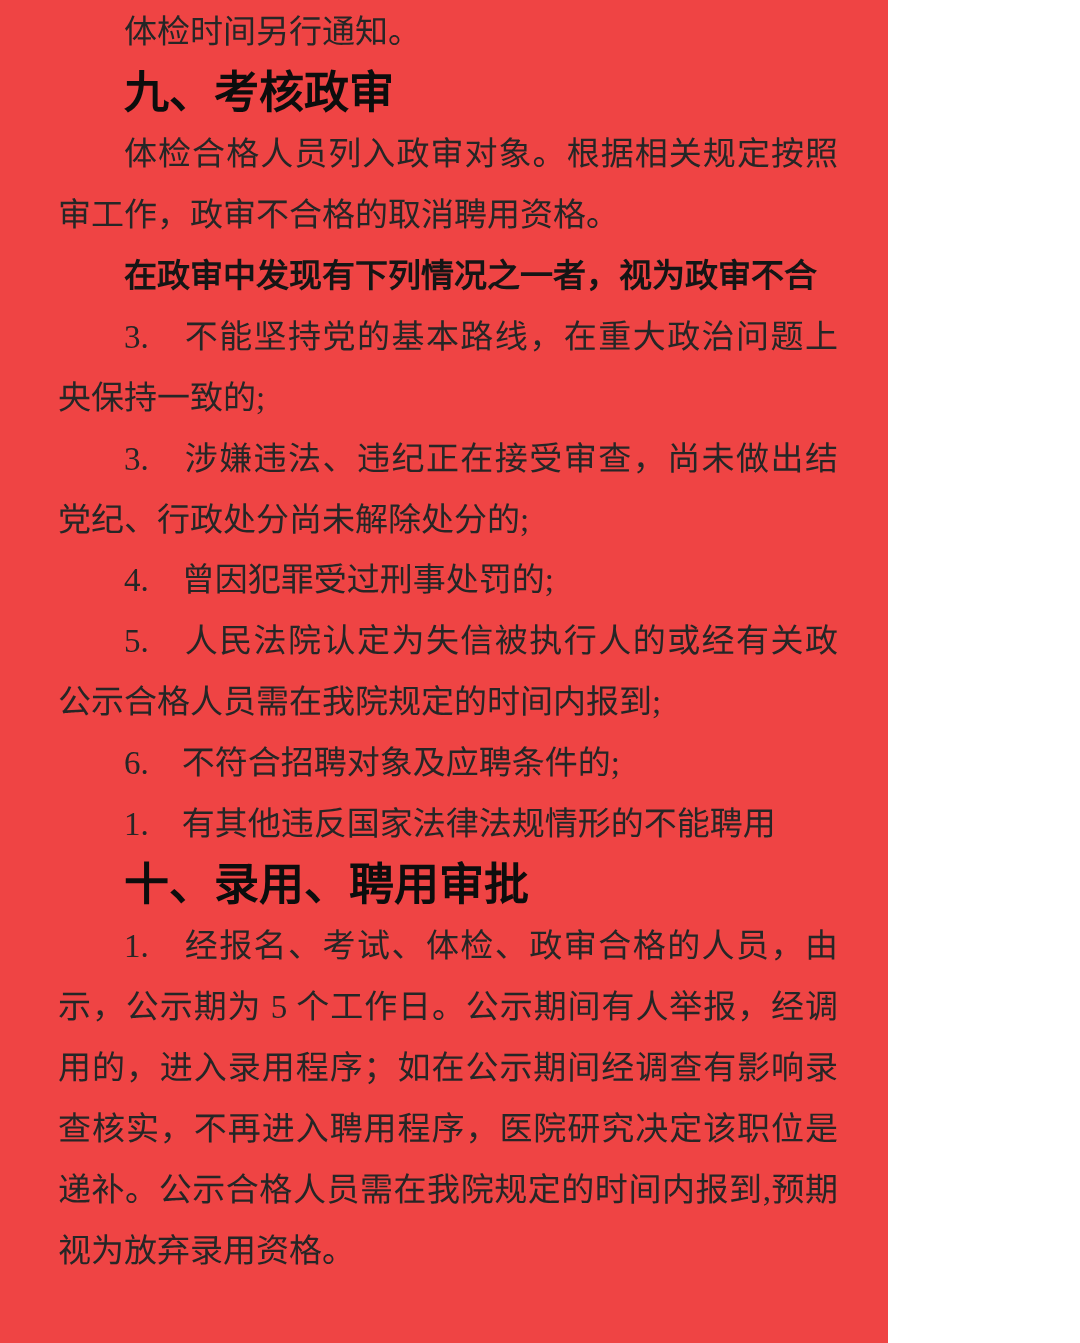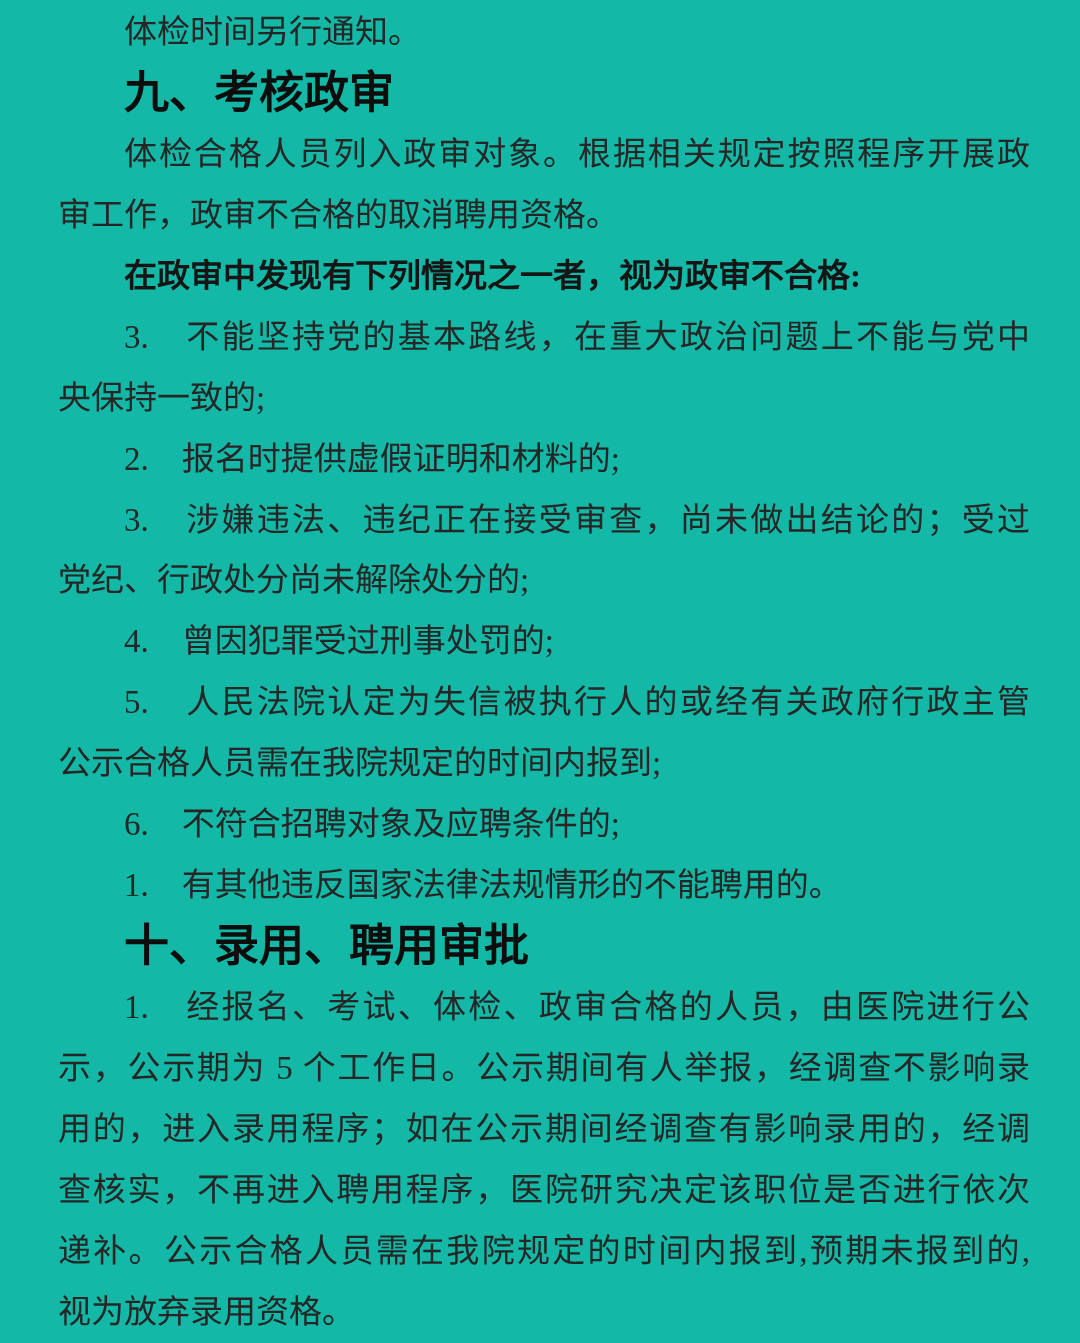--- a/index.html
+++ b/index.html
@@ -7,24 +7,24 @@
     padding: 0;
     background: #ffffff;
   }
   body {
     width: 1080px;
     height: 1343px;
     overflow: hidden;
   }
   .doc {
     box-sizing: border-box;
-    width: 1080px;
+    width: 888px;
     height: 1343px;
     padding: 2px 50px 0 58px;
-    background: #14b8a6;
+    background: #ef4444;
   }
   .line {
     height: 60.95px;
     line-height: 60.95px;
     font-size: 33px;
     color: #262626;
     font-family: "Liberation Serif", "DejaVu Serif", serif;
     overflow: hidden;
   }
   .line.indent {
@@ -54,21 +54,20 @@
 
   <div class="line indent heading">九、考核政审</div>
 
   <div class="line indent fill">体检合格人员列入政审对象。根据相关规定按照程序开展政</div>
   <div class="line">审工作，政审不合格的取消聘用资格。</div>
 
   <div class="line indent lead">在政审中发现有下列情况之一者，视为政审不合格:</div>
 
   <div class="line indent fill">3.　不能坚持党的基本路线，在重大政治问题上不能与党中</div>
   <div class="line">央保持一致的;</div>
-  <div class="line indent">2.　报名时提供虚假证明和材料的;</div>
   <div class="line indent fill">3.　涉嫌违法、违纪正在接受审查，尚未做出结论的；受过</div>
   <div class="line">党纪、行政处分尚未解除处分的;</div>
   <div class="line indent">4.　曾因犯罪受过刑事处罚的;</div>
   <div class="line indent fill">5.　人民法院认定为失信被执行人的或经有关政府行政主管</div>
   <div class="line">公示合格人员需在我院规定的时间内报到;</div>
   <div class="line indent">6.　不符合招聘对象及应聘条件的;</div>
   <div class="line indent">1.　有其他违反国家法律法规情形的不能聘用的。</div>
 
   <div class="line indent heading">十、录用、聘用审批</div>
 

